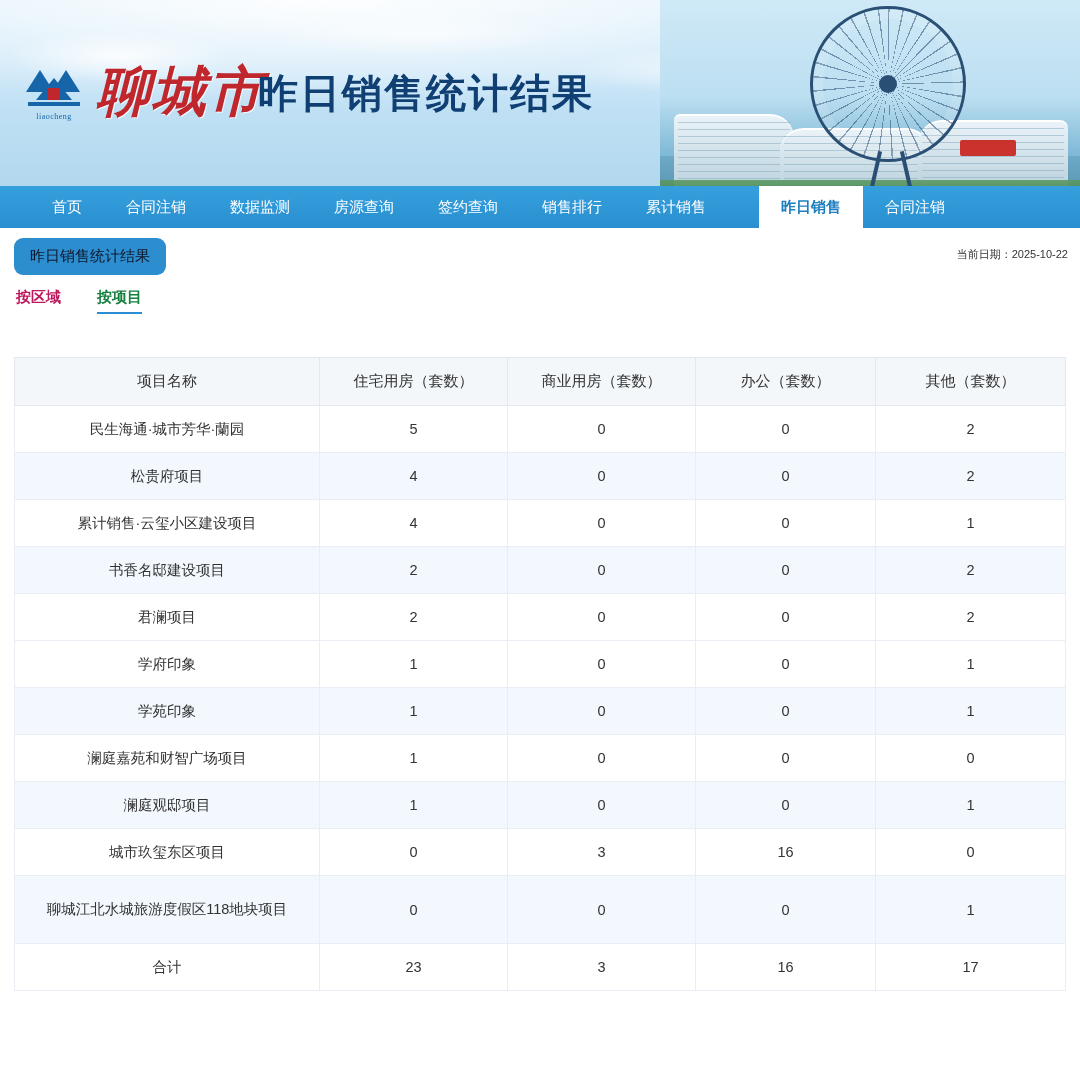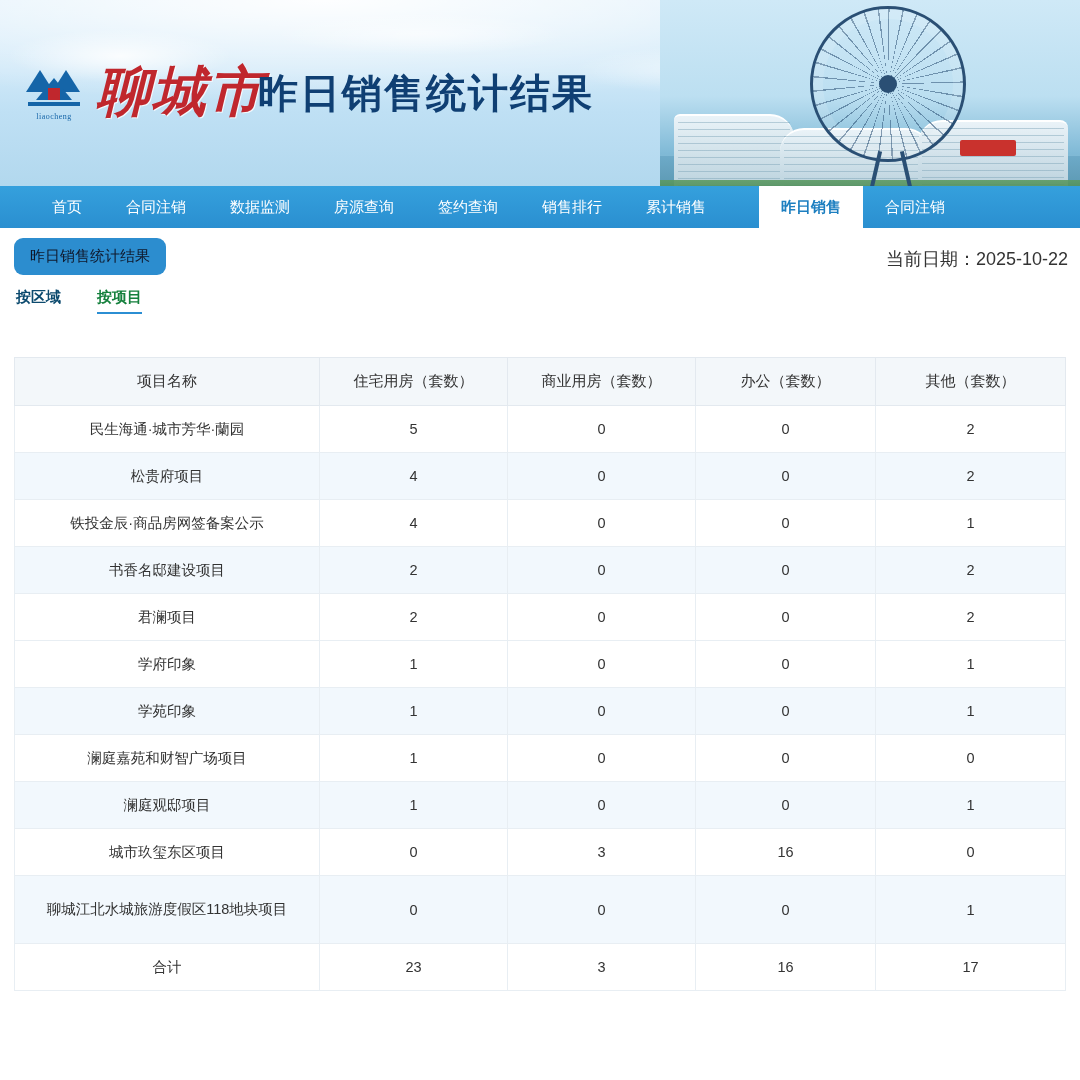--- a/index.html
+++ b/index.html
@@ -127,30 +127,30 @@
     height:56px;
     padding:0 14px;
     display:flex; align-items:center;
   }
   .stat-btn{
     background:#2c8dcf; color:#0f172a; font-size:15px;
     padding:9px 16px; border-radius:9px; white-space:nowrap;
   }
   .date-now{
     position:absolute; right:12px; top:19px;
-    font-size:18px; color:#333;
+    font-size:11px; color:#333;
   }
 
   
   .tabs{
     display:flex; align-items:center; gap:36px;
     padding:4px 16px 10px 16px;
     font-size:15px;
   }
-  .tabs .tab{ color:#0c4a6e; font-weight:bold; cursor:pointer; }
+  .tabs .tab{ color:#be185d; font-weight:bold; cursor:pointer; }
   .tabs .tab.active{ color:#15803d; position:relative; }
   .tabs .tab.active:after{
     content:""; position:absolute; left:0; right:0; bottom:-7px; height:2px; background:#2b8ed3;
   }
 
   
   .table-wrap{ padding:0 14px;margin-top:40px; }
   table{
     width:100%; border-collapse:collapse;
     font-size:14.5px; color:#333;
@@ -254,21 +254,21 @@
         <td>2</td>
       </tr>
       <tr class="alt">
         <td class="name">松贵府项目</td>
         <td>4</td>
         <td>0</td>
         <td>0</td>
         <td>2</td>
       </tr>
       <tr>
-        <td class="name">铁投金辰·商品房网签备案公示</td>
+        <td class="name">累计销售·云玺小区建设项目</td>
         <td>4</td>
         <td>0</td>
         <td>0</td>
         <td>1</td>
       </tr>
       <tr class="alt">
         <td class="name">书香名邸建设项目</td>
         <td>2</td>
         <td>0</td>
         <td>0</td>

